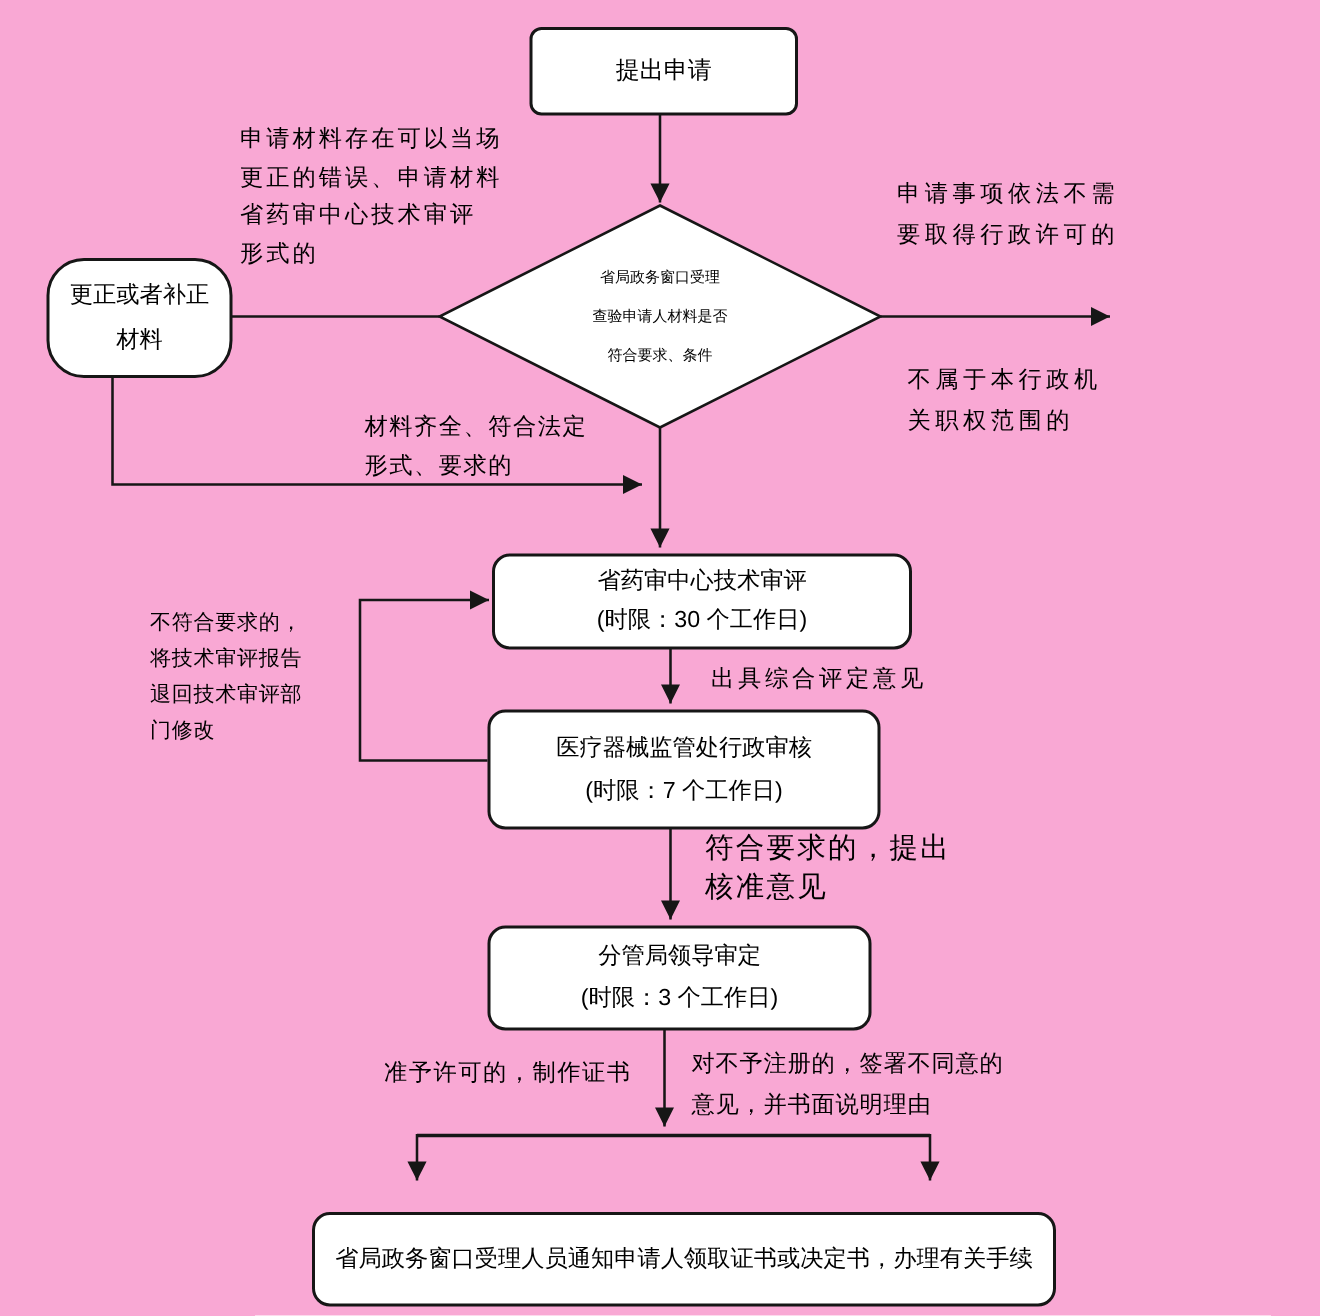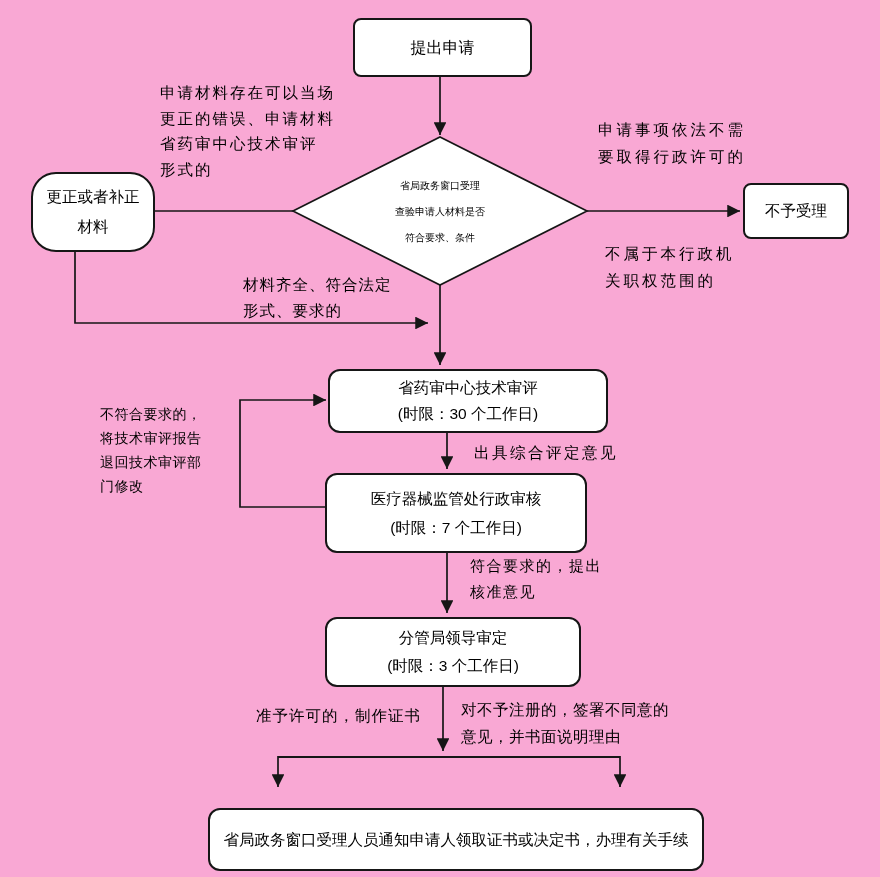--- a/index.html
+++ b/index.html
@@ -67,23 +67,20 @@
     <span>省局政务窗口受理</span>
     <span>查验申请人材料是否</span>
     <span>符合要求、条件</span>
   </div>
 
   <div class="node" style="left:31px;top:172px;width:120px;height:76px;line-height:30px;border-radius:25px;">
     <span>更正或者补正</span>
     <span>材料</span>
   </div>
 
-  <div class="node" style="left:743px;top:183px;width:102px;height:52px;border-radius:8px;">
-    <span>不予受理</span>
-  </div>
 
   <div class="node" style="left:328px;top:369px;width:276px;height:60px;border-radius:12px;">
     <span>省药审中心技术审评</span>
     <span>(时限：30 个工作日)</span>
   </div>
 
   <div class="node" style="left:325px;top:473px;width:258px;height:76px;border-radius:12px;line-height:29px;">
     <span>医疗器械监管处行政审核</span>
     <span>(时限：7 个工作日)</span>
   </div>
@@ -123,21 +120,21 @@
     <span>不符合要求的，</span>
     <span>将技术审评报告</span>
     <span>退回技术审评部</span>
     <span>门修改</span>
   </div>
 
   <div class="ann" style="left:474px;top:440px;letter-spacing:2.5px;text-align:right;">
     <span>出具综合评定意见</span>
   </div>
 
-  <div class="ann center" style="left:470px;top:553px;width:180px;font-size:15px;letter-spacing:1.5px;">
+  <div class="ann center" style="left:470px;top:553px;width:180px;font-size:19px;letter-spacing:1.5px;">
     <span>符合要求的，提出</span>
     <span>核准意见</span>
   </div>
 
   <div class="ann" style="left:256px;top:703px;letter-spacing:1px;">
     <span>准予许可的，制作证书</span>
   </div>
 
   <div class="ann" style="left:461px;top:696px;line-height:27px;letter-spacing:0.5px;">
     <span>对不予注册的，签署不同意的</span>

